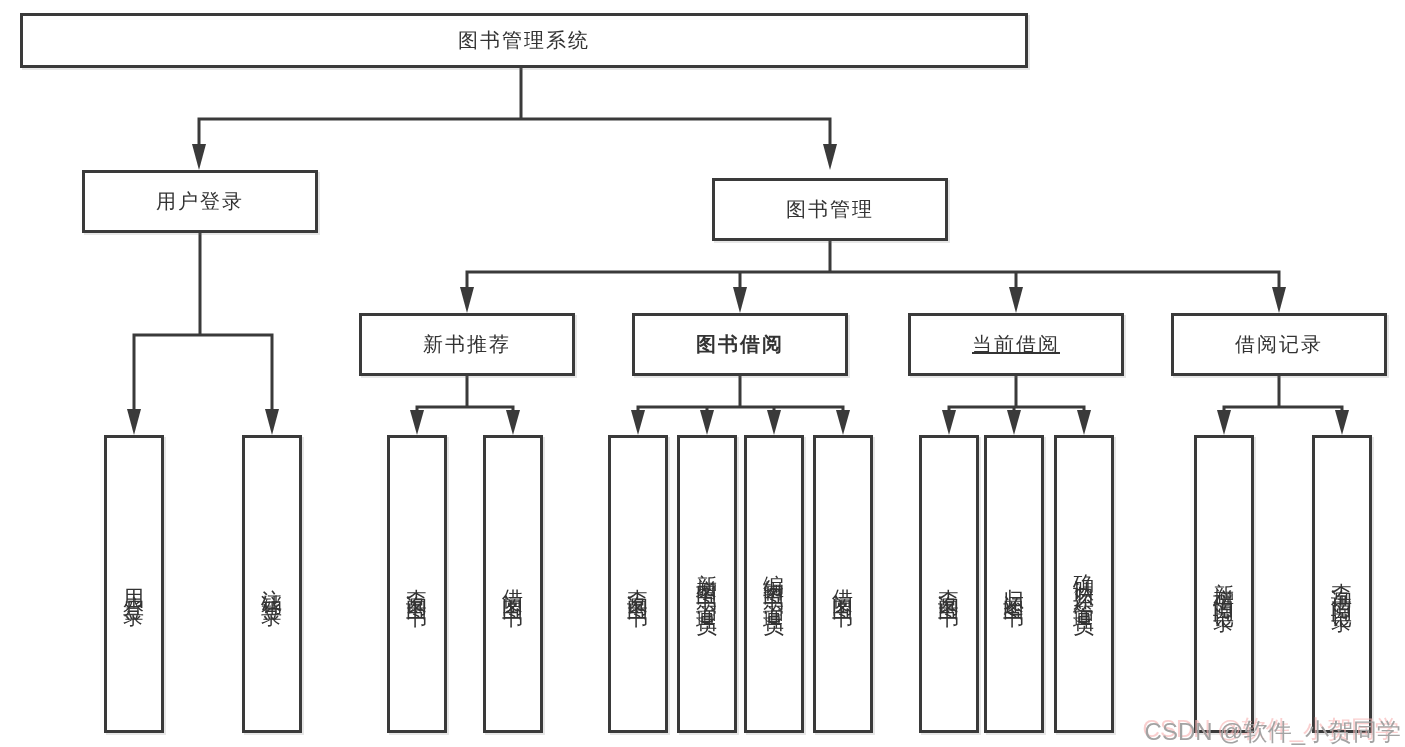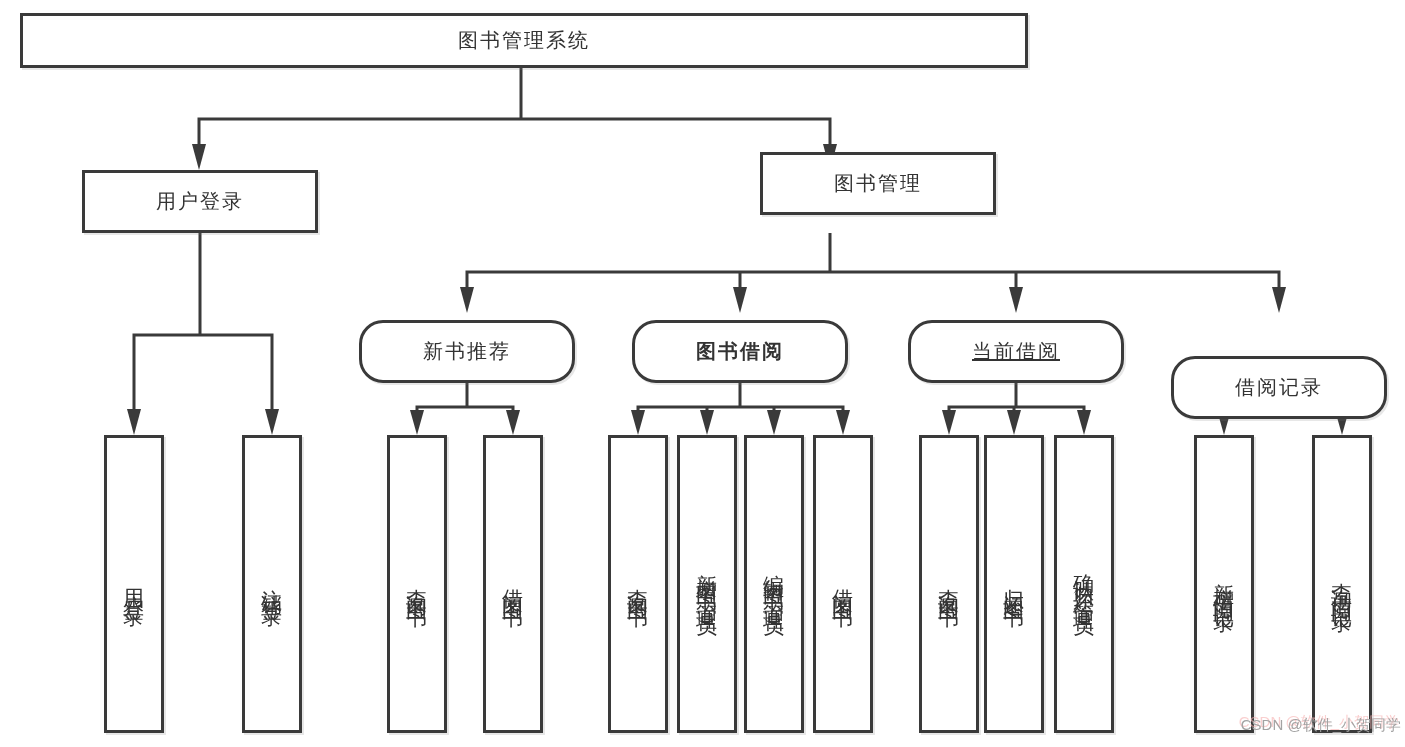--- a/index.html
+++ b/index.html
@@ -26,33 +26,33 @@
     writing-mode:vertical-lr;
     text-orientation:mixed;
     font-size:21px;
     line-height:1.1;
     letter-spacing:6px;
     white-space:nowrap;
   }
   
   .n-root{left:20px;top:13px;width:1008px;height:55px;}
   .n-login{left:82px;top:170px;width:236px;height:63px;}
-  .n-mgmt{left:712px;top:152px;width:236px;height:63px;margin-left:48px;}
-  .n-sec{top:320px;width:216px;height:63px;border-radius:24px;}
-  .n-sec0{left:359px;} .n-sec1{left:632px;font-weight:bold;} .n-sec2{left:908px;text-decoration:underline;} .n-sec3{left:1171px;margin-top:36px;}
+  .n-mgmt{left:712px;top:178px;width:236px;height:63px;}
+  .n-sec{top:313px;width:216px;height:63px;}
+  .n-sec0{left:359px;} .n-sec1{left:632px;font-weight:bold;} .n-sec2{left:908px;text-decoration:underline;} .n-sec3{left:1171px;}
   .vbox{top:435px;width:60px;height:298px;}
   .v-l0{left:104px;} .v-l1{left:242px;}
   .v-s0c0{left:387px;} .v-s0c1{left:483px;}
   .v-s1c0{left:608px;} .v-s1c1{left:677px;} .v-s1c2{left:744px;} .v-s1c3{left:813px;}
   .v-s2c0{left:919px;} .v-s2c1{left:984px;} .v-s2c2{left:1054px;}
   .v-s3c0{left:1194px;} .v-s3c1{left:1312px;}
   .watermark{
     position:absolute;
     right:4px;top:716px;
-    font-size:15px;
+    font-size:24px;
     color:#a3a3a3;
     text-shadow:-2px -3px 0 rgba(247,181,181,0.65);
     white-space:nowrap;
     z-index:5;
   }
 </style>
 </head>
 <body>
 
 <div class="canvas">

